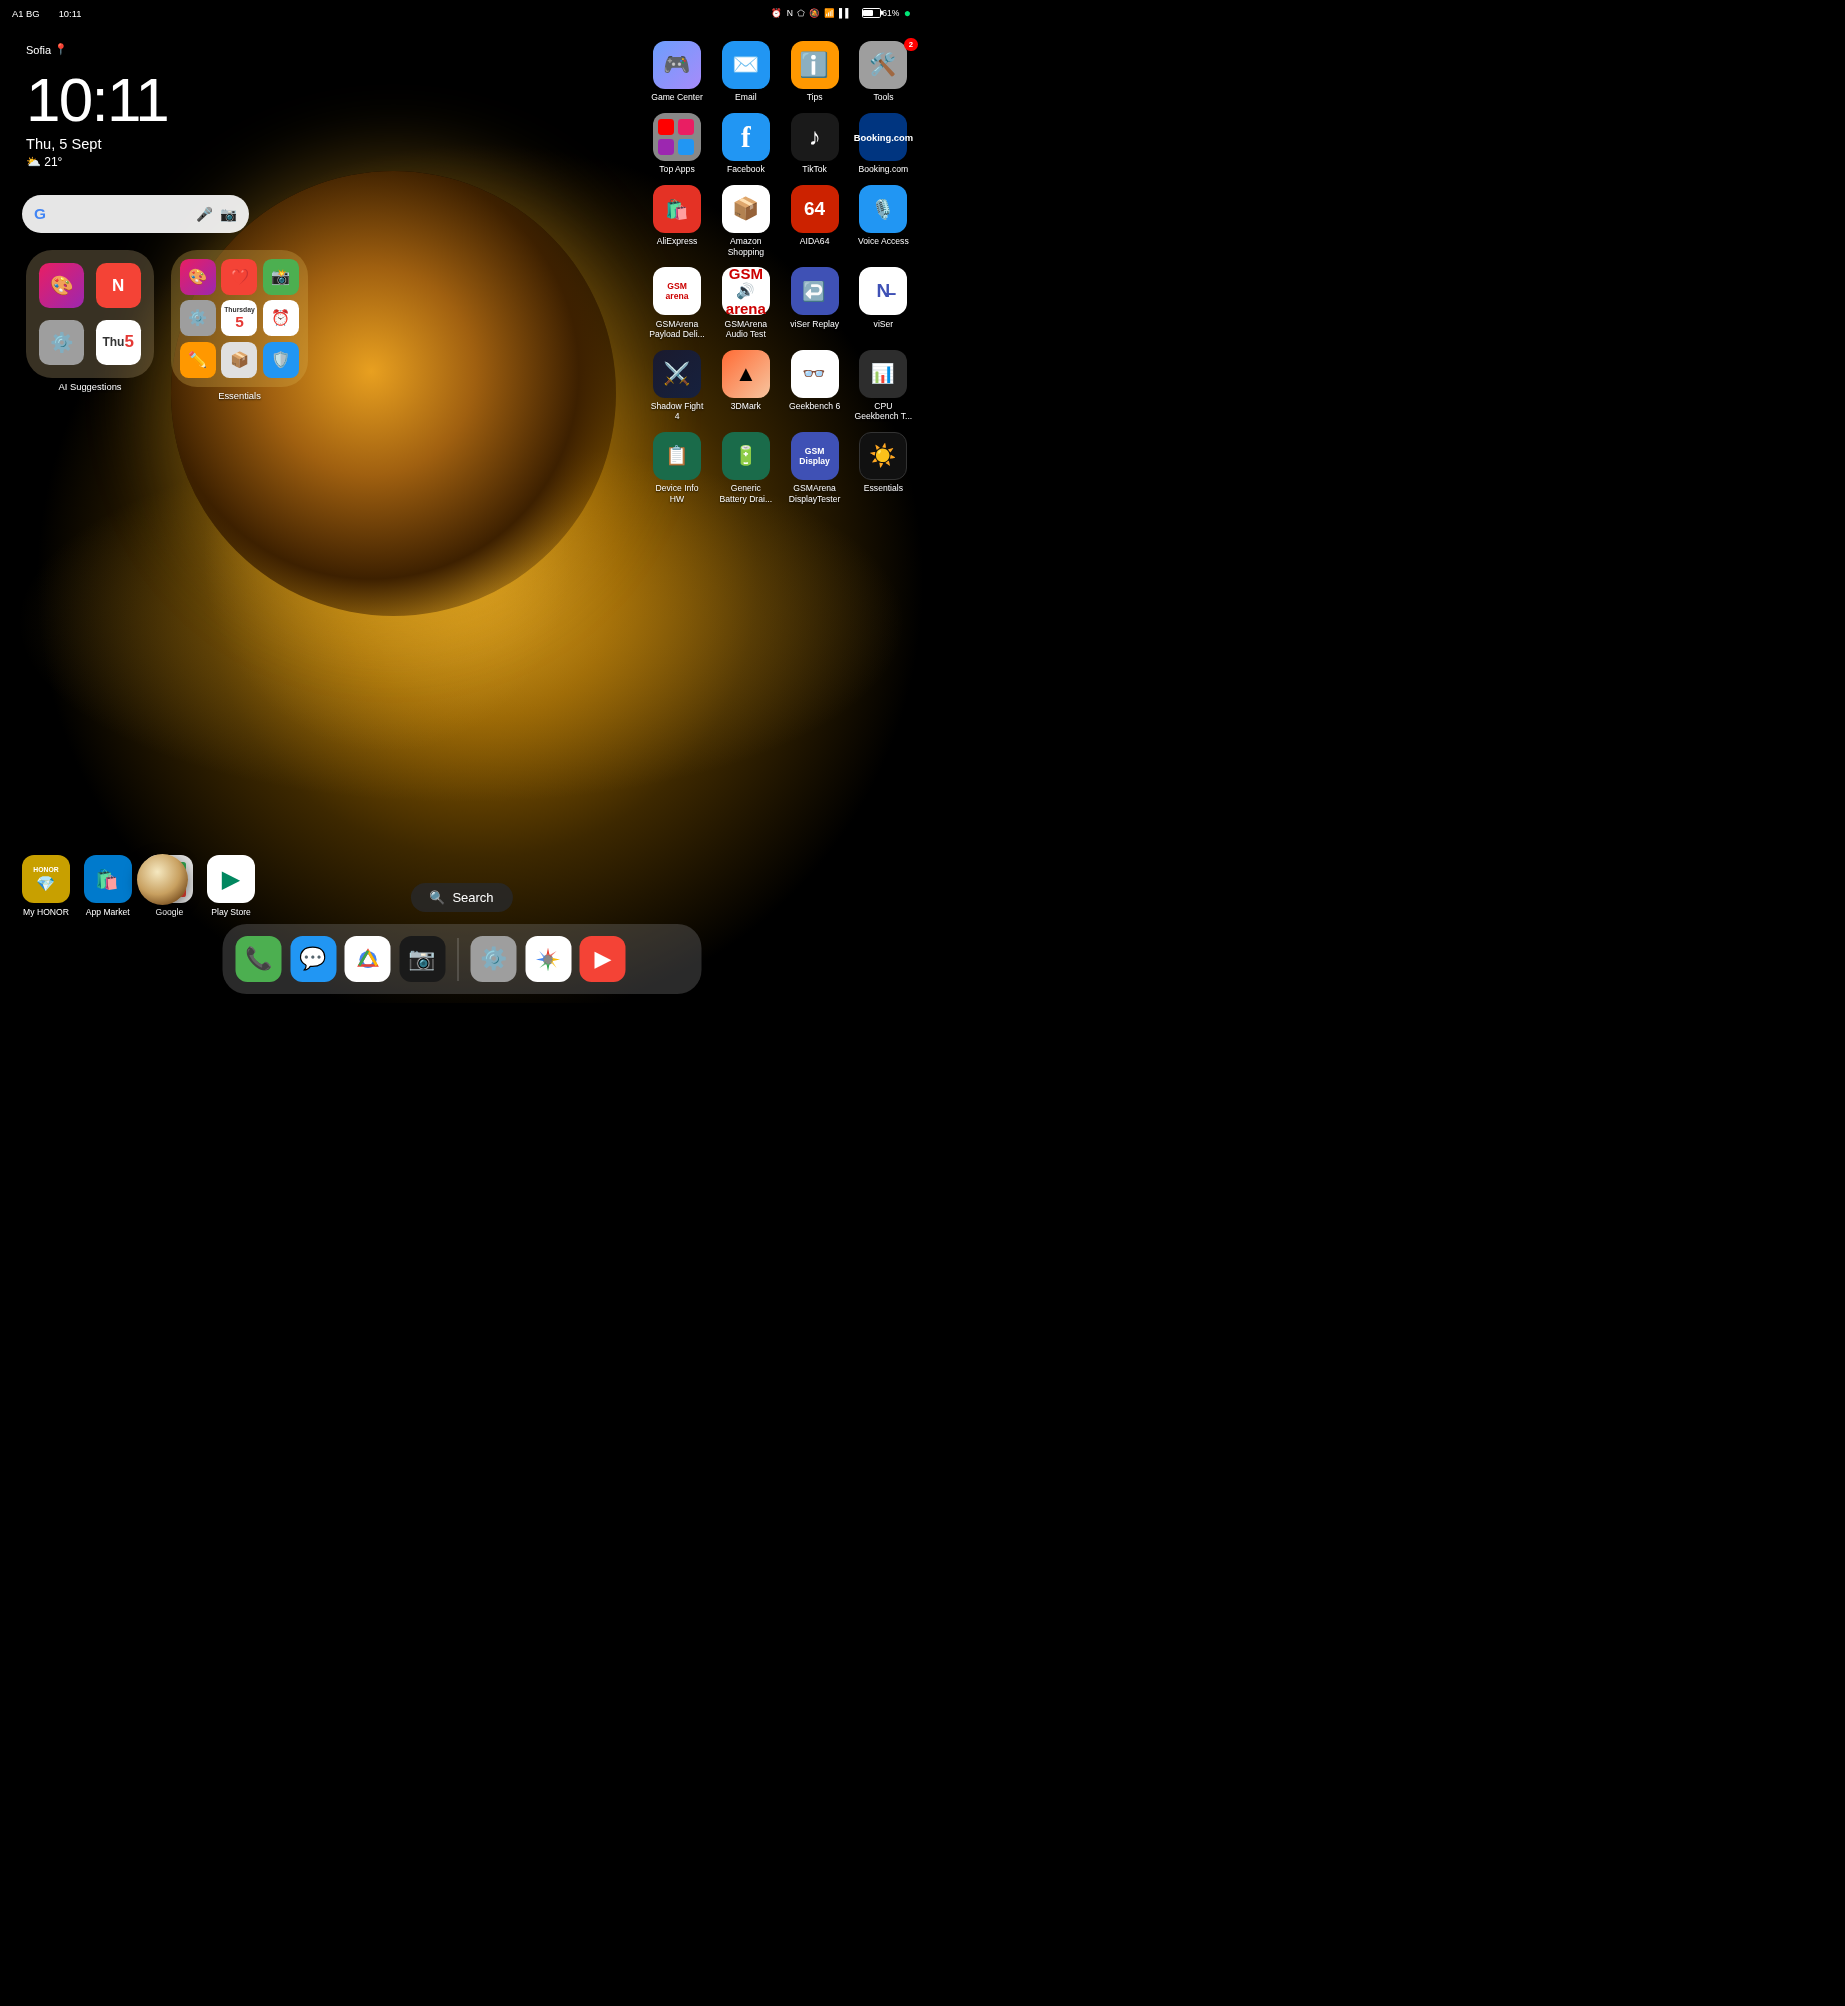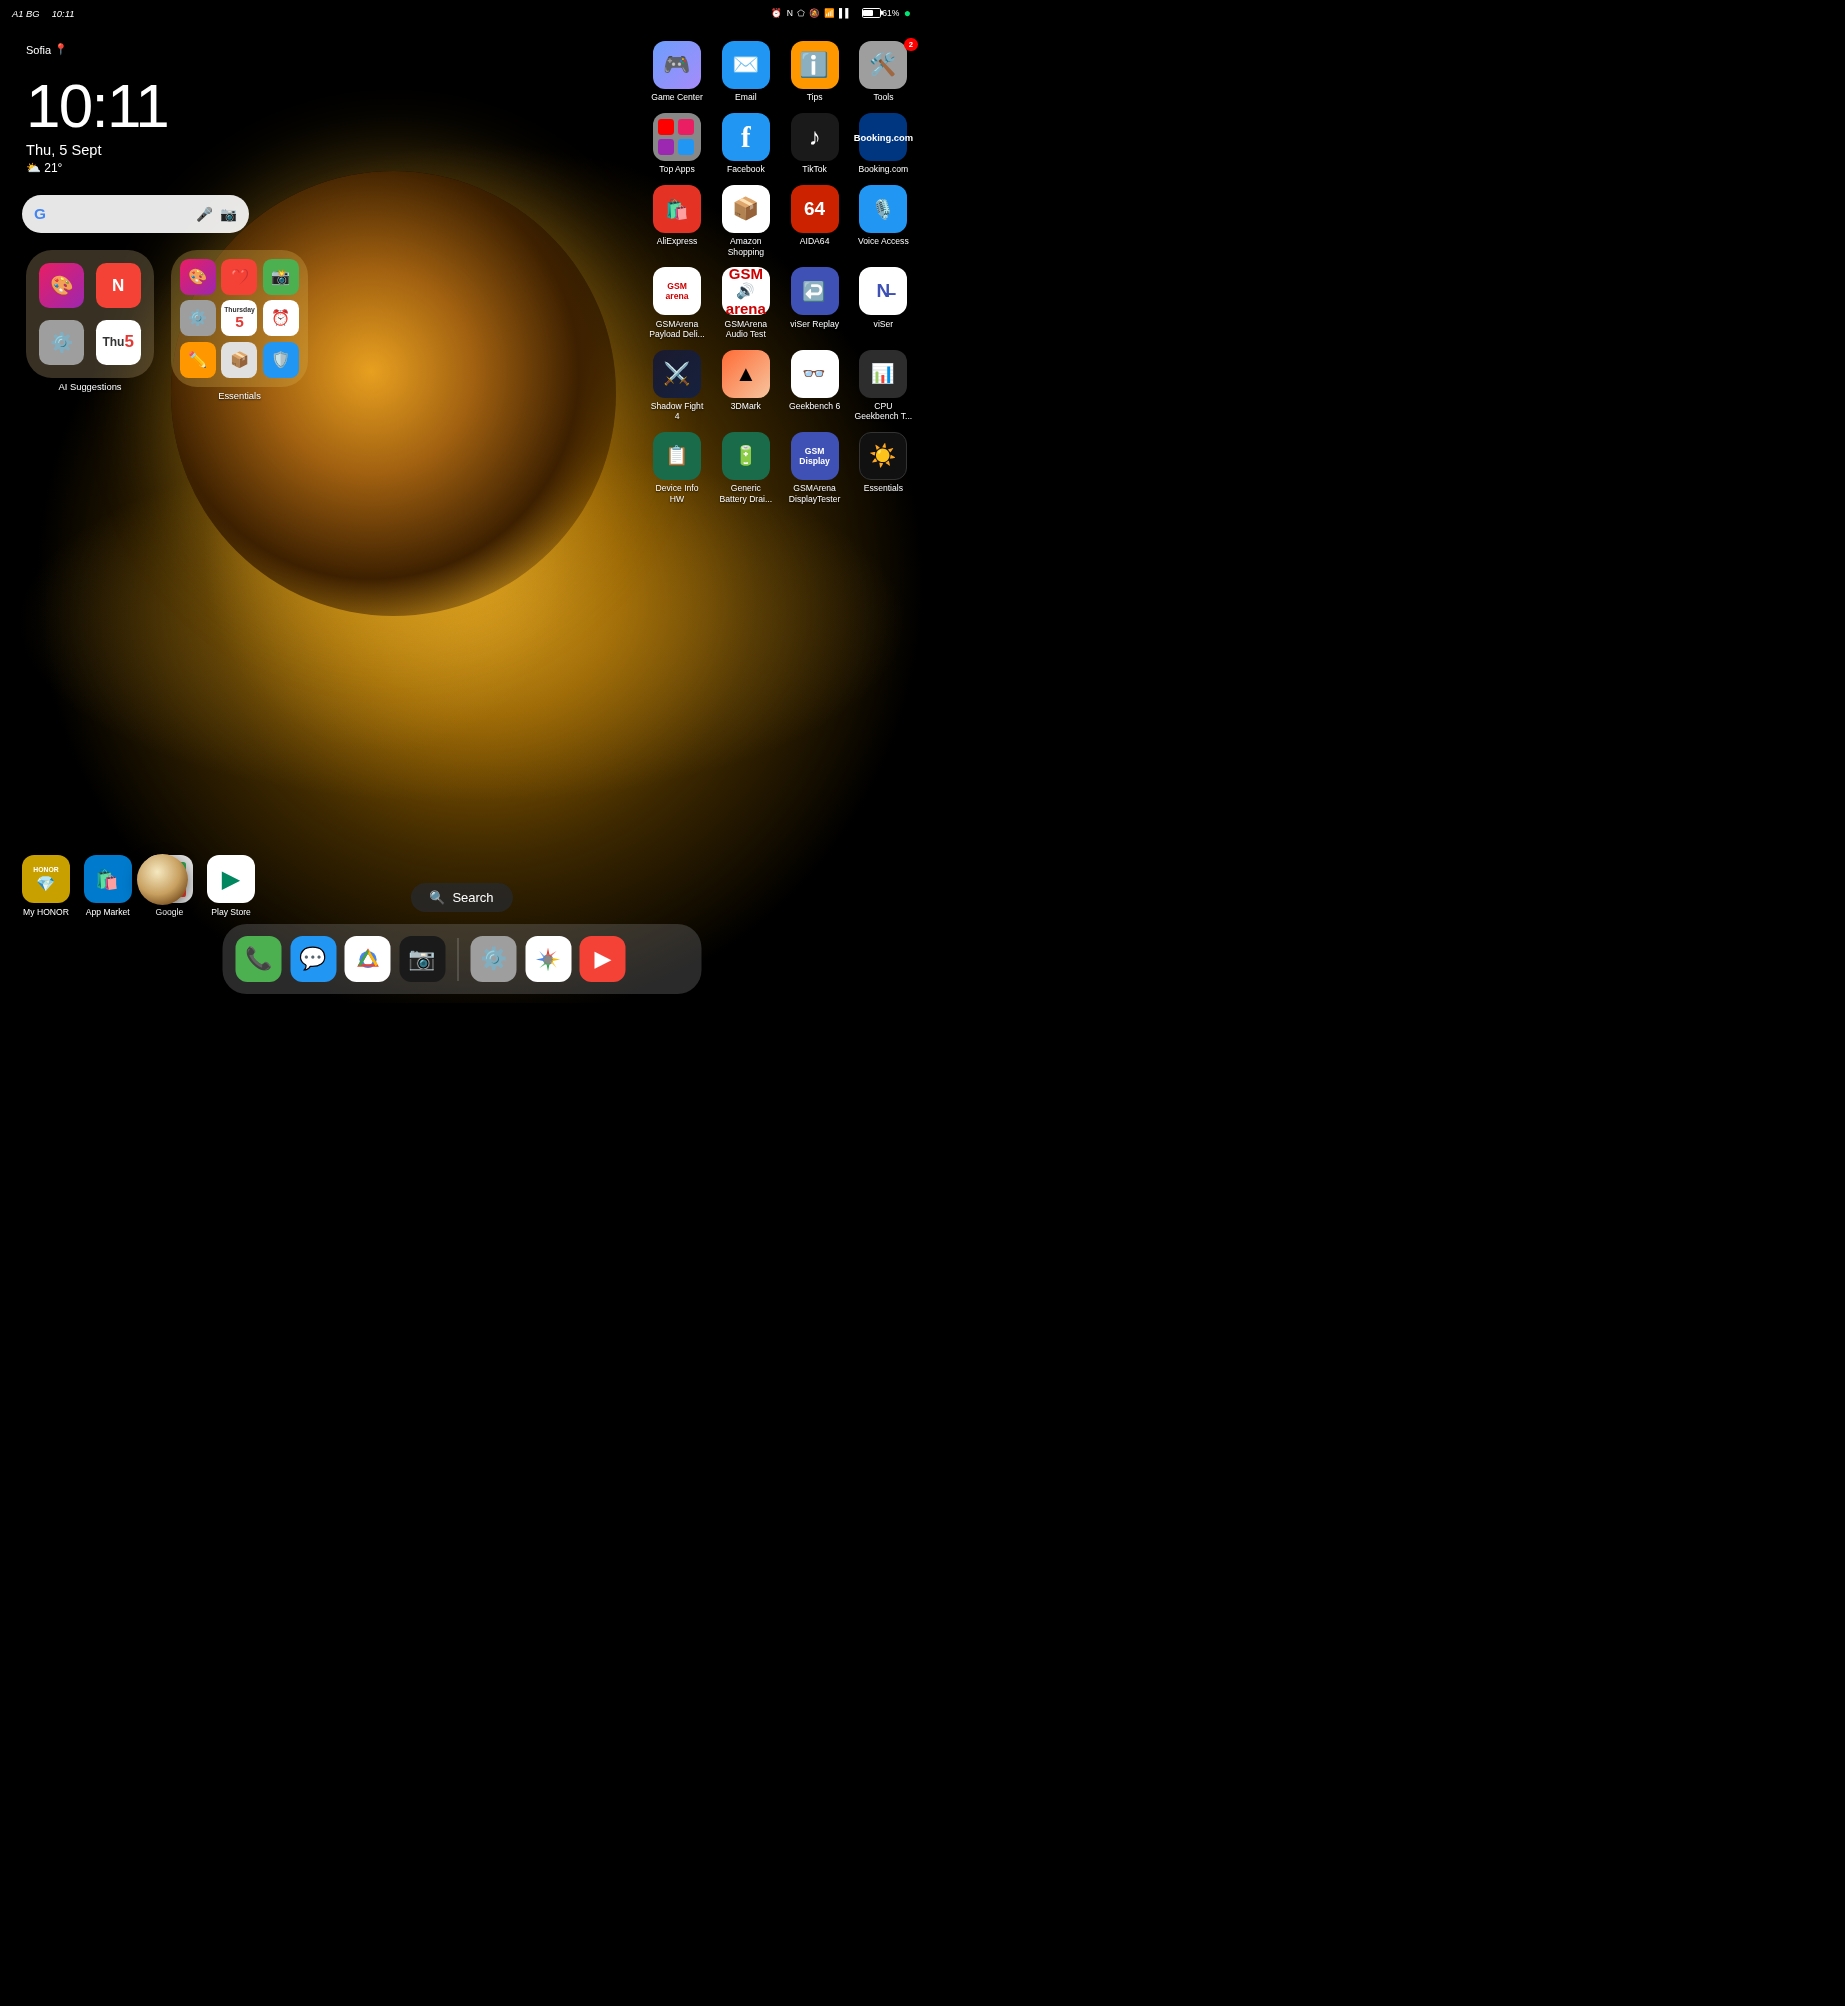--- a/index.html
+++ b/index.html
@@ -48,21 +48,21 @@
       height: 26px;
       display: flex;
       align-items: center;
       justify-content: space-between;
       padding: 0 12px;
       z-index: 100;
       color: #fff;
       font-size: 9.4px;
       font-weight: 500;
     }
-    .status-left { display: flex; align-items: center; gap: 12px; font-style: italic; }
+    .status-left { display: flex; align-items: center; gap: 19px; }
     .status-right { display: flex; align-items: center; gap: 4.3px; font-size: 8.6px; }
     .battery {
       display: flex; align-items: center; gap: 1.7px; padding-left: 6px;
     }
     .battery-icon {
       width: 19px; height: 9.4px;
       border: 1.3px solid #fff;
       border-radius: 1.7px;
       position: relative;
       display: flex; align-items: center; padding: 0.9px;
@@ -85,21 +85,21 @@
     }
 
     
     .clock-area {
       position: absolute;
       top: 43px;
       left: 26px;
       z-index: 10;
       color: #fff;
     }
-    .city-label { font-size: 11px; font-weight: 400; display: flex; align-items: center; gap: 3.4px; margin-bottom: 19px; }
+    .city-label { font-size: 11px; font-weight: 400; display: flex; align-items: center; gap: 3.4px; margin-bottom: 13px; }
     .big-clock { font-size: 62px; font-weight: 200; line-height: 1; letter-spacing: -1.7px; }
     .date-label { font-size: 14.6px; font-weight: 400; margin-top: 5.1px; }
     .weather-label { font-size: 12px; font-weight: 300; margin-top: 3.4px; display: flex; align-items: center; gap: 3.4px; }
 
     
     .search-bar {
       position: absolute;
       top: 195px;
       left: 22px;
       width: 227px;

